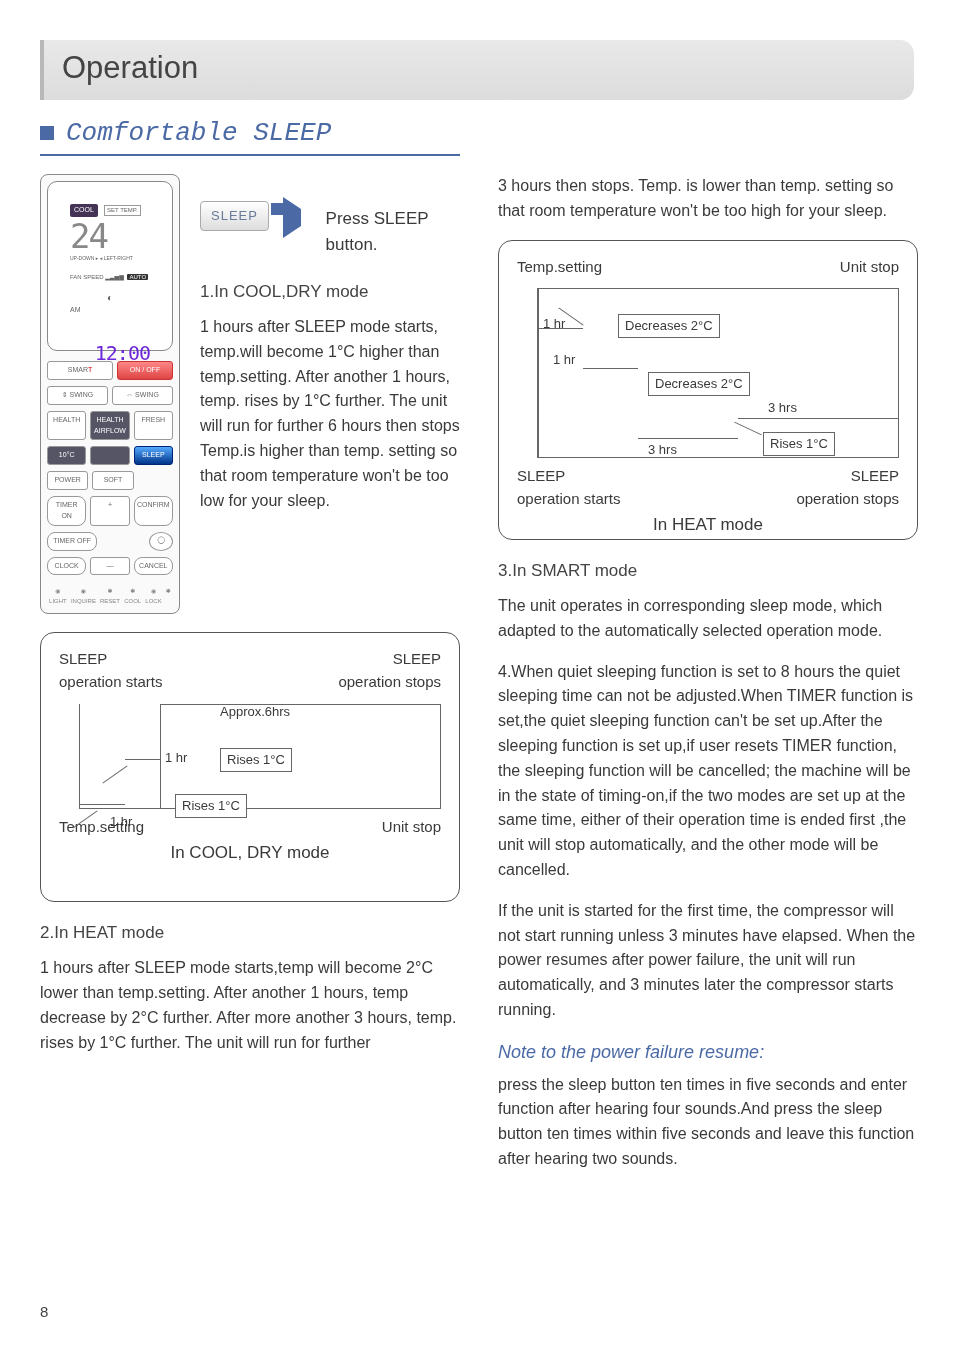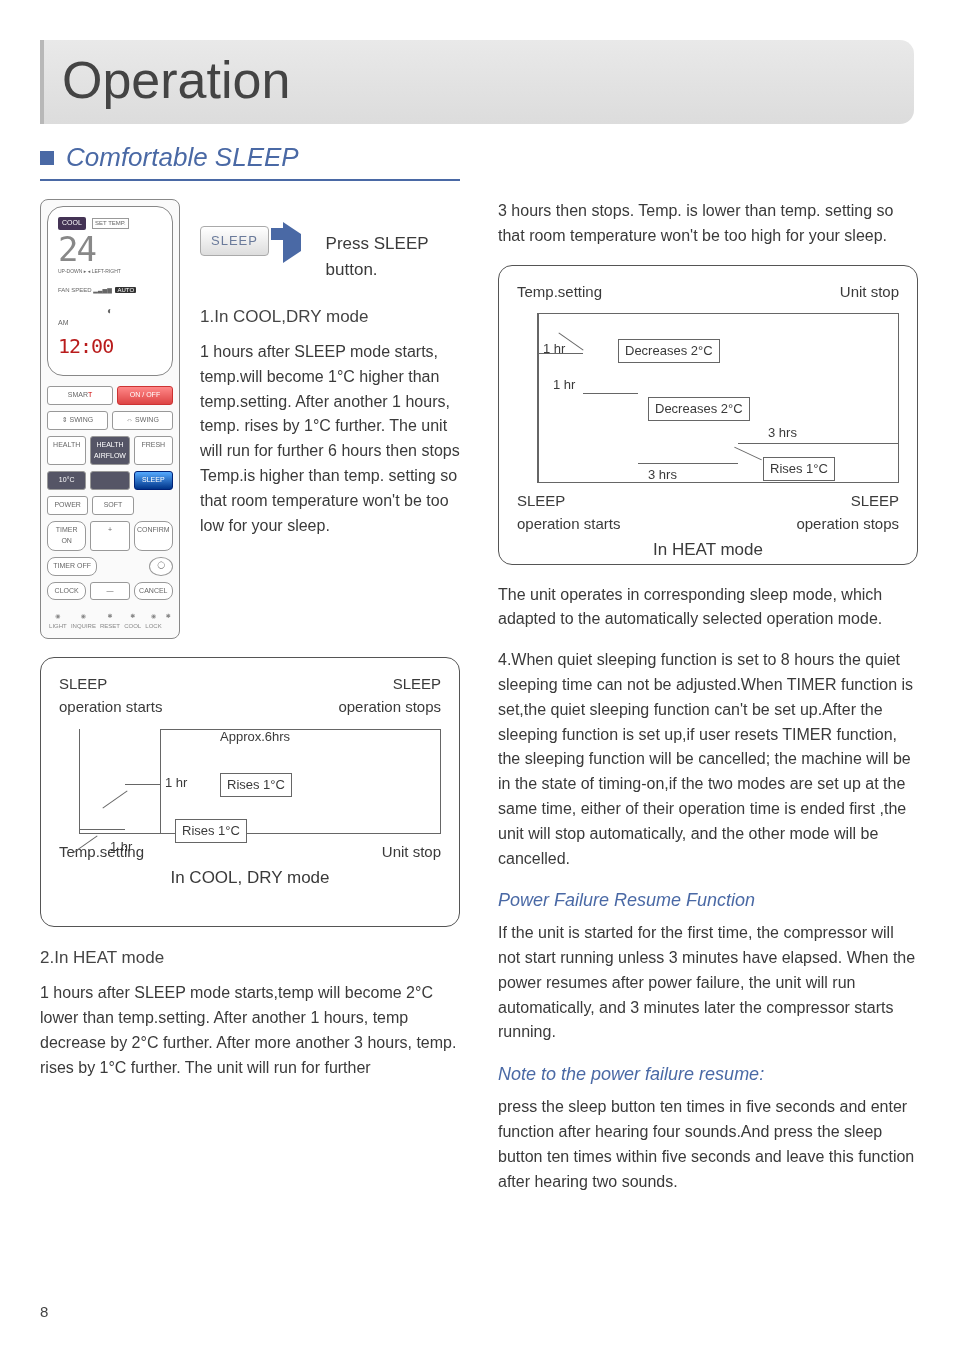--- a/index.html
+++ b/index.html
@@ -13,70 +13,71 @@
     padding: 40px 40px 40px 40px;
   }
   .title-bar {
     background: linear-gradient(to bottom, #e9e9e9, #dcdcdc);
     border-radius: 0 14px 14px 0;
     padding: 10px 30px 14px 18px;
     margin-bottom: 18px;
     border-left: 4px solid #b8b8b8;
   }
   .title-bar h1 {
-    font-size: 52px;
+    font-size: 31px;
     font-weight: 400;
     color: #444;
   }
   .section-head {
     display: flex;
     align-items: center;
     border-bottom: 2px solid #4a69a5;
     padding-bottom: 6px;
     margin-bottom: 18px;
     width: 420px;
   }
   .section-head .sq {
     width: 14px; height: 14px; background: #4a69a5; margin-right: 12px;
   }
   .section-head h2 {
     font-size: 26px;
     font-style: italic;
     font-weight: 400;
     color: #4a69a5;
+    font-family: Liberation Mono, monospace;
   }
   .cols {
     display: flex;
     gap: 38px;
   }
   .col { flex: 1; font-size: 16px; line-height: 1.55; color: #3a3a3a; }
   .col-left { width: 420px; flex: none; }
   .col-right { width: 420px; flex: none; }
   .intro { margin-bottom: 20px; }
   .remote-row { display: flex; gap: 20px; align-items: flex-start; margin-bottom: 18px; }
   .remote {
     width: 140px; height: 440px;
     border: 1px solid #888; border-radius: 8px;
     background: #fafafa;
     font-size: 8px; color: #666;
     padding: 6px;
     position: relative;
   }
   .lcd {
-    border: 1px solid #888; border-radius: 16px;
+    border: 1px solid #888; border-radius: 10px;
     height: 170px; margin-bottom: 10px;
-    padding: 10px;
+    padding: 22px;
     background: #fff;
   }
   .lcd .cool { background:#435; color:#fff; padding:1px 4px; font-size:7px; border-radius:2px; display:inline-block;}
   .lcd .settemp { border:1px solid #999; padding:0 2px; font-size:6px; display:inline-block; margin-left:4px;}
   .lcd .big { font-size:34px; color:#888; font-family: monospace; letter-spacing:-2px; line-height:1; margin-top:2px;}
   .lcd .fanrow { font-size:6px; margin-top:10px;}
   .lcd .fanrow .auto{ background:#333;color:#fff;padding:0 2px;border-radius:1px;margin-left:2px;}
-  .lcd .clock { font-size:20px; font-family:monospace; margin-top:2px; color:#b91c1c; letter-spacing:-1px;}
+  .lcd .clock { font-size:20px; font-family:monospace; text-align:right; margin-top:22px; color:#6d28d9; letter-spacing:-1px;}
   .btn-grid { display:flex; flex-direction:column; gap:6px; }
   .brow { display:flex; gap:4px; }
   .rbtn { border:1px solid #999; border-radius:3px; font-size:7px; padding:3px 2px; text-align:center; flex:1; background:#fff; color:#666;}
   .rbtn.red { background:linear-gradient(#f88,#d44); color:#fff; border-color:#c33;}
   .rbtn.blue { background:linear-gradient(#5af,#038); color:#fff; border-color:#027;}
   .rbtn.dk { background:#556; color:#fff;}
   .icons-row { display:flex; justify-content:space-around; margin-top:6px; font-size:6px; color:#888;}
   .icons-row span{ text-align:center;}
   .sleep-chip {
     display:inline-block; border:1px solid #aaa; border-radius:4px;
@@ -273,24 +274,24 @@
       </div>
       <div class="botrow">
         <div><span style="white-space:pre-line">SLEEP
 operation starts</span></div>
         <div style="text-align:right"><span style="white-space:pre-line">SLEEP
 operation stops</span></div>
       </div>
       <div class="caption">In HEAT mode</div>
     </div>
 
+    <div class="sub">3.In SMART mode</div>
     <p class="para">The unit operates in corresponding sleep mode, which adapted to the automatically selected operation mode.</p>
     <p class="para">4.When quiet sleeping function is set to 8 hours the quiet sleeping time can not be adjusted.When TIMER function is set,the quiet sleeping function can't be set up.After the sleeping function is set up,if user resets TIMER function, the sleeping function will be cancelled; the machine will be in the state of timing-on,if the two modes are set up at the same time, either of their operation time is ended first ,the unit will stop automatically, and the other mode will be cancelled.</p>
 
-    <div class="ital-blue">Power Failure Resume Function</div>
     <p class="para">If the unit is started for the first time, the compressor will not start running unless 3 minutes have elapsed. When the power resumes after power failure, the unit will run automatically, and 3 minutes later the compressor starts running.</p>
 
     <div class="ital-blue">Note to the power failure resume:</div>
     <p class="para">press the sleep button ten times in five seconds and enter function after hearing four sounds.And press the sleep button ten times within five seconds and leave this function after hearing two sounds.</p>
   </div>
 </div>
 
 <div class="page-num">8</div>
 
 </body></html>

